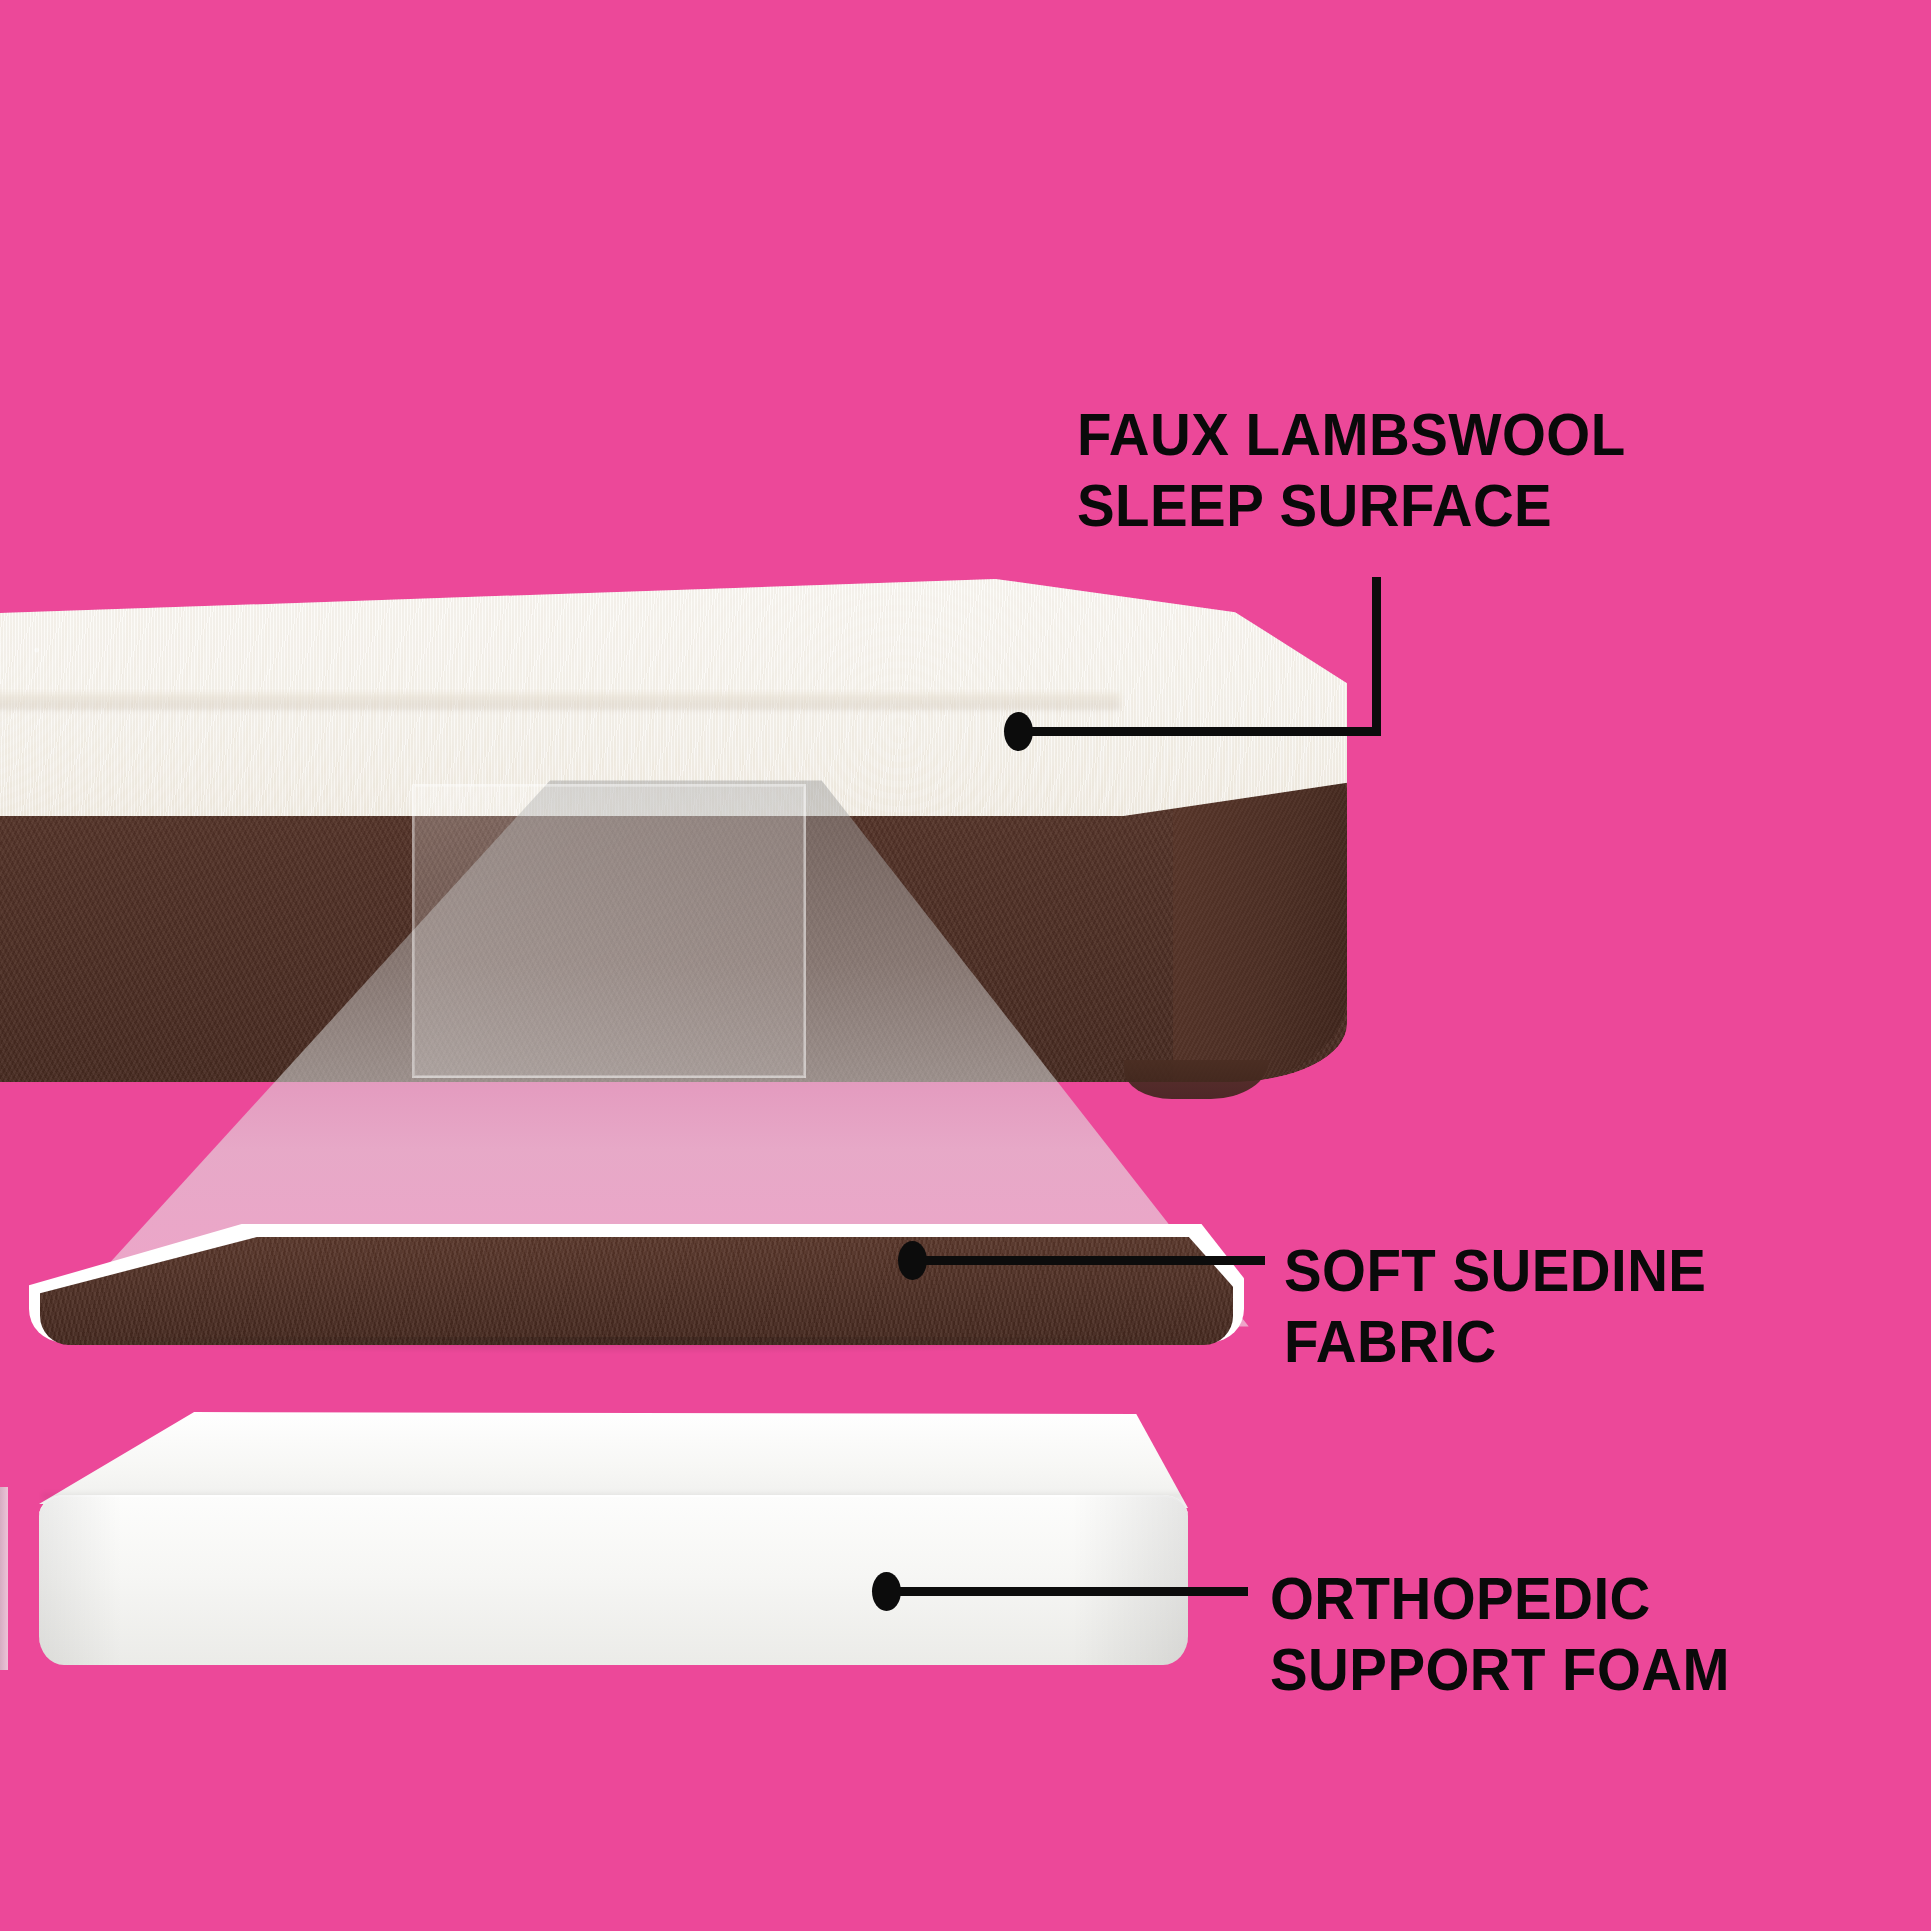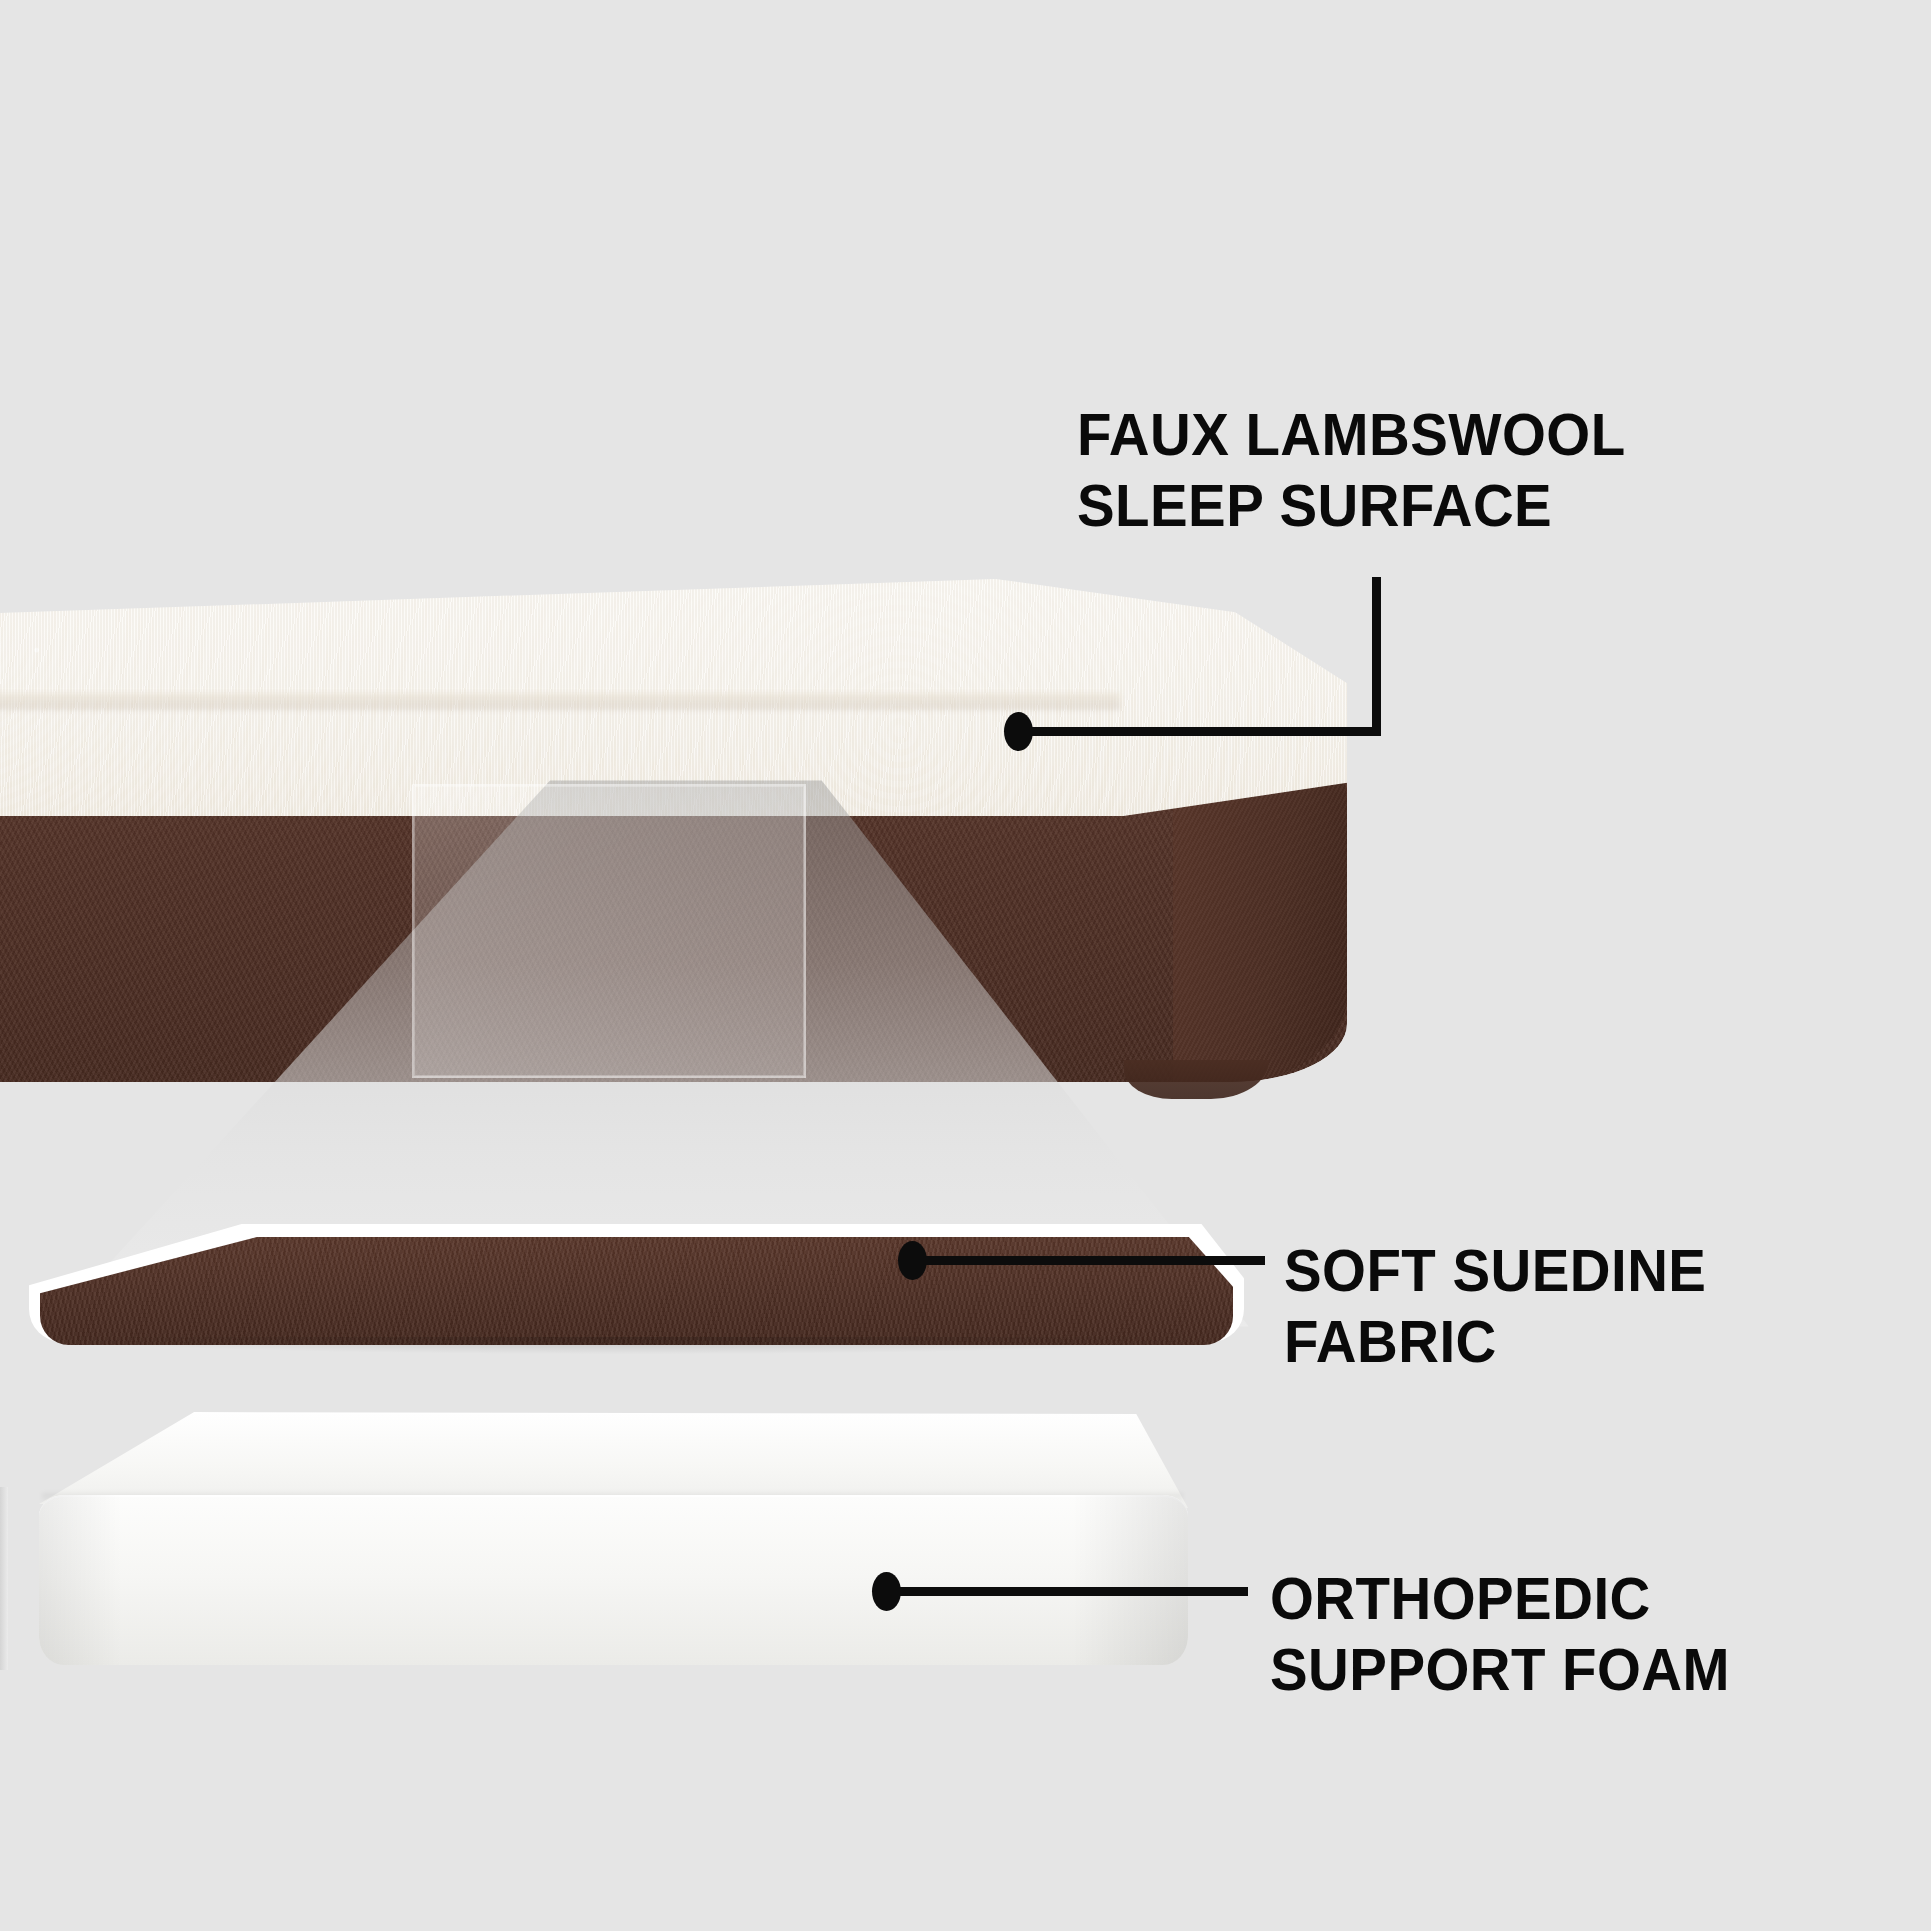--- a/index.html
+++ b/index.html
@@ -1,17 +1,17 @@
 <!DOCTYPE html>
 <html><head>
 <meta charset="utf-8">
 <style>
   html,body{margin:0;padding:0;background:#ffffff;}
   body{width:1931px;height:1931px;overflow:hidden;font-family:"Liberation Sans",sans-serif;}
-  #stage{position:relative;width:1931px;height:1931px;background:#e5e5e5;}
+  #stage{position:relative;width:1931px;height:1931px;background:#ec4899;}
 
   
   #illustration{position:absolute;left:0;top:0;width:1931px;height:1931px;}
 
   
   .bed-wrap{position:absolute;left:-251px;top:579px;width:1603px;height:512px;}
 
   
   .bed-side{
     position:absolute;left:0;top:126px;width:1598px;height:377px;

